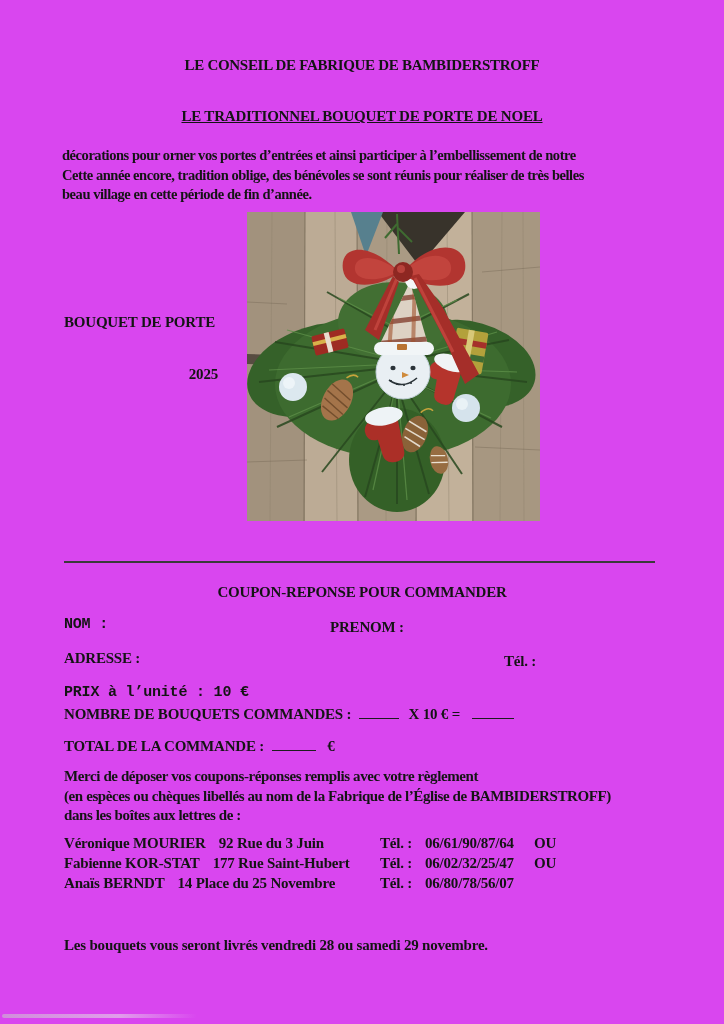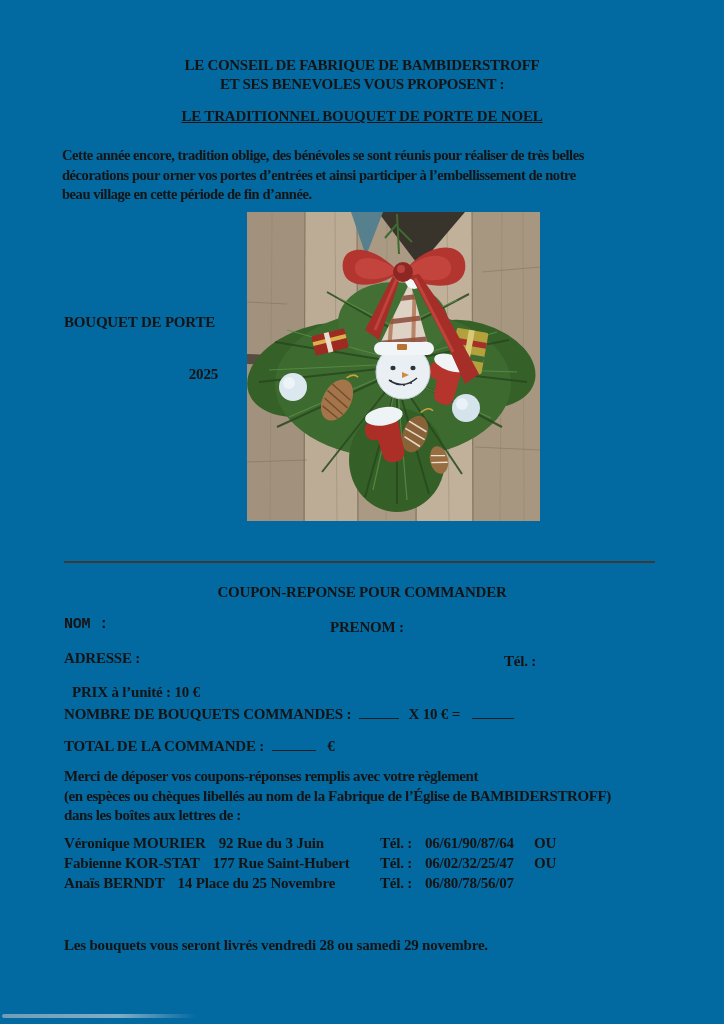--- a/index.html
+++ b/index.html
@@ -1,19 +1,19 @@
 <!DOCTYPE html>
 <html><head>
 <meta charset="utf-8">
 <style>
   html,body{margin:0;padding:0;background:#e8e8e8;}
   .page{
     position:relative;
     width:724px;height:1024px;
-    background:#0369a1;
+    background:#d946ef;
     margin:0 auto;
     overflow:hidden;
     font-family:"Liberation Serif","DejaVu Serif",serif;
     font-weight:bold;
     color:#141414;
   }
   .abs{position:absolute;white-space:nowrap;}
   .ctr{left:0;width:724px;text-align:center;}
   .hdr{font-size:15px;line-height:19px;letter-spacing:-0.3px;}
   .sub{font-size:15px;letter-spacing:-0.2px;text-decoration:underline;}
@@ -40,27 +40,26 @@
     border-radius:2px;opacity:.55;
   }
 </style>
 </head>
 <body>
 
 <div class="page">
 
   <div class="abs ctr hdr" style="top:56px;">
     <div>LE CONSEIL DE FABRIQUE DE BAMBIDERSTROFF</div>
-    <div>ET SES BENEVOLES VOUS PROPOSENT :</div>
   </div>
   <div class="abs ctr sub" style="top:108px;">LE TRADITIONNEL BOUQUET DE PORTE DE NOEL</div>
 
   <div class="abs body-txt" style="left:62px;top:146px;">
+    <div>décorations pour orner vos portes d’entrées et ainsi participer à l’embellissement de notre</div>
     <div>Cette année encore, tradition oblige, des bénévoles se sont réunis pour réaliser de très belles</div>
-    <div>décorations pour orner vos portes d’entrées et ainsi participer à l’embellissement de notre</div>
     <div>beau village en cette période de fin d’année.</div>
   </div>
 
   <div class="abs form-txt u" style="left:64px;top:314px;">BOUQUET DE PORTE</div>
   <div class="abs form-txt u" style="left:64px;top:366px;width:154px;text-align:right;">2025</div>
 
   <div class="abs" style="left:247px;top:212px;width:293px;height:309px;">
     <svg width="293" height="309" viewBox="0 0 293 309" xmlns="http://www.w3.org/2000/svg">
 
       <g>
@@ -252,21 +251,21 @@
 
   <div class="divider"></div>
 
   <div class="abs ctr form-txt u" style="top:584px;">COUPON-REPONSE POUR COMMANDER</div>
 
   <div class="abs form-txt" style="left:64px;top:616px;font-family:Liberation Mono, monospace;">NOM :</div>
   <div class="abs form-txt" style="left:330px;top:619px;">PRENOM :</div>
   <div class="abs form-txt" style="left:64px;top:650px;">ADRESSE :</div>
   <div class="abs form-txt" style="left:504px;top:653px;">Tél. :</div>
 
-  <div class="abs form-txt" style="left:72px;top:684px;">PRIX à l’unité :  10 €</div>
+  <div class="abs form-txt" style="left:64px;top:684px;font-family:Liberation Mono, monospace;">PRIX à l’unité :  10 €</div>
 
   <div class="abs form-txt" style="left:64px;top:705px;">
     <span>NOMBRE DE BOUQUETS COMMANDES :</span>
     <span class="blank" style="width:40px;margin:0 6px 0 4px;"></span>
     <span>X  10 €  =</span>
     <span class="blank" style="width:42px;margin-left:8px;"></span>
   </div>
 
   <div class="abs form-txt" style="left:64px;top:737px;">
     <span>TOTAL DE LA COMMANDE :</span>

